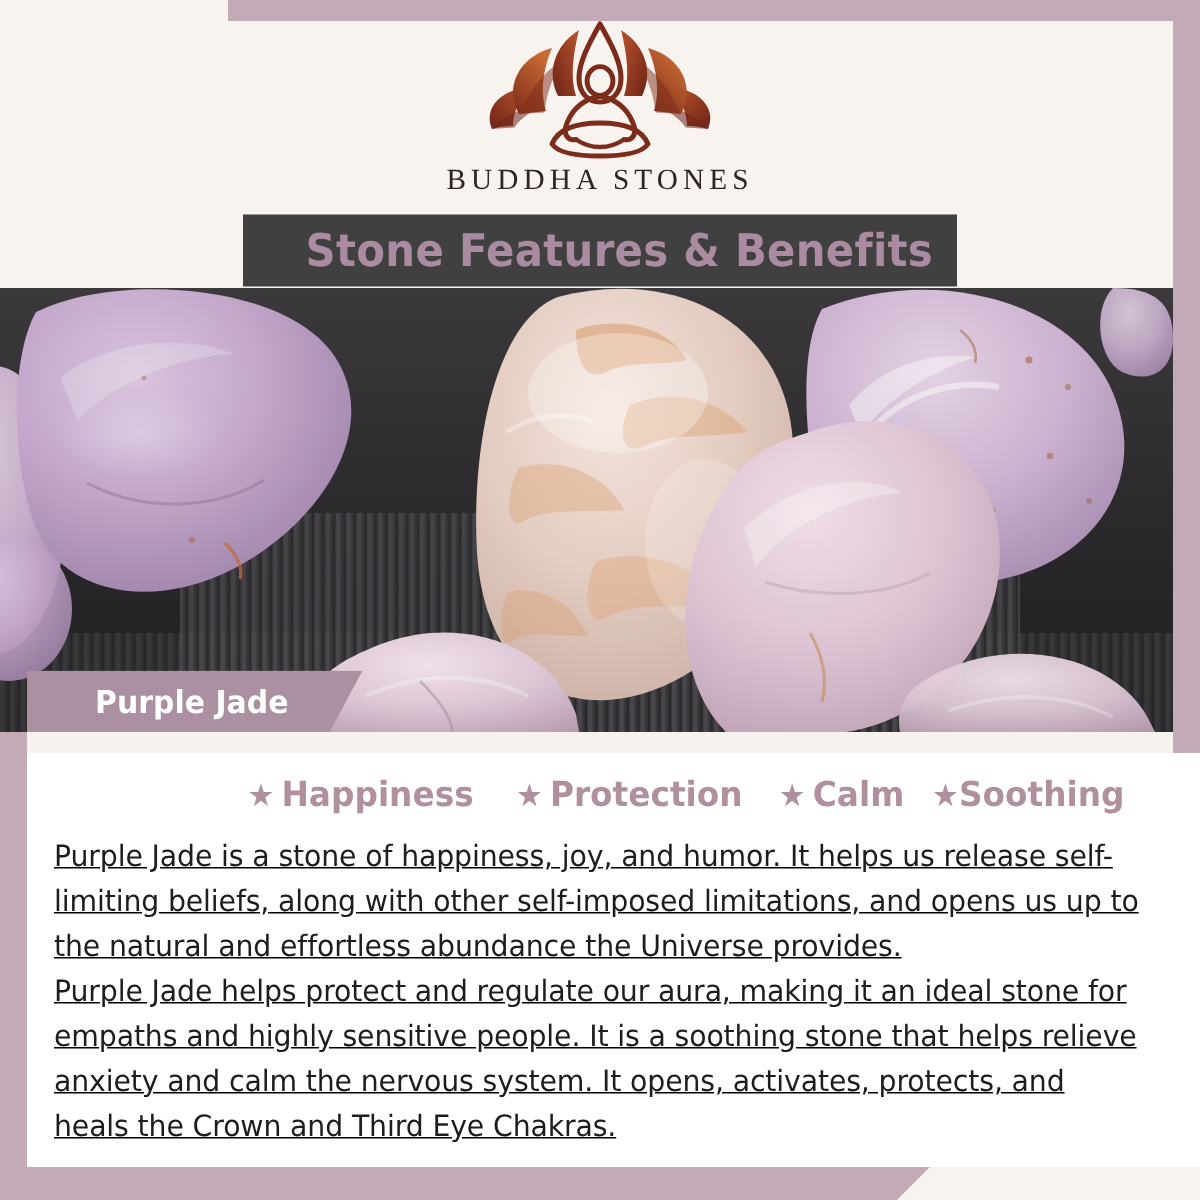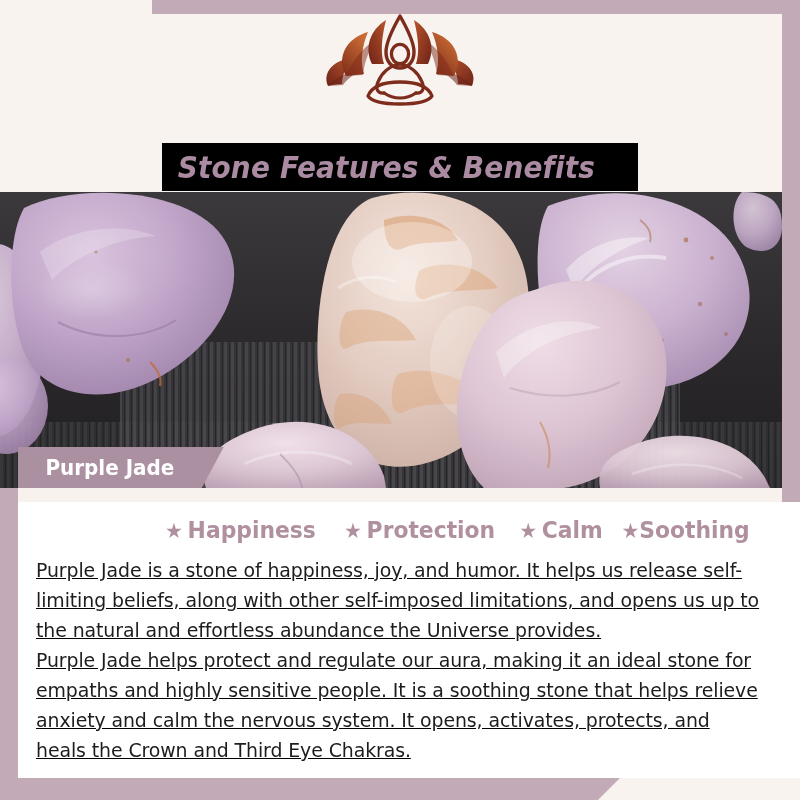--- a/index.html
+++ b/index.html
@@ -83,25 +83,24 @@
     font-weight: 400;
   }
 
   
   .headline-band {
     position: absolute;
     left: 162px;
     top: 143px;
     width: 476px;
     height: 48px;
-    background: #000000;
+    background: #404040;
     display: flex;
     align-items: center;
-    justify-content: flex-start;
-    font-style: italic;
+    justify-content: flex-end;
   }
   .headline-text {
     font-family: "DejaVu Sans", sans-serif;
     font-size: 30px;
     font-weight: bold;
     color: #ab8ba2;
     letter-spacing: 0.2px;
     white-space: nowrap;
     transform: scaleX(0.93);
   }
@@ -121,21 +120,21 @@
     width: 100%;
     height: 100%;
   }
 
   
   .stone-chip {
     position: absolute;
     left: 18px;
     top: 447px;
     height: 41px;
-    padding: 0 46px 0 24px;
+    padding: 0 46px 0 42px;
     background: #ab90a2;
     display: flex;
     align-items: center;
     clip-path: polygon(0 0, 100% 0, calc(100% - 22px) 100%, 0 100%);
     z-index: 4;
   }
   .stone-chip-text {
     font-family: "DejaVu Sans", sans-serif;
     font-size: 21px;
     font-weight: bold;
@@ -255,20 +254,21 @@
       <path d="M88 2 C96 16 102 28 102 38 C102 48 96 54 88 54 C80 54 74 48 74 38 C74 28 80 16 88 2 Z" fill="none" stroke="#7d2b1a" stroke-width="3.4" stroke-linejoin="round"></path>
 
       <ellipse cx="88" cy="40" rx="8.6" ry="9.6" fill="none" stroke="#7d2b1a" stroke-width="3.3"></ellipse>
 
       <path d="M88 50 C78 52 70 58 66 68 C63 75 66 80 72 79" fill="none" stroke="#7d2b1a" stroke-width="3.3" stroke-linecap="round"></path>
       <path d="M88 50 C98 52 106 58 110 68 C113 75 110 80 104 79" fill="none" stroke="#7d2b1a" stroke-width="3.3" stroke-linecap="round"></path>
 
       <path d="M56 82 C60 72 72 68 88 68 C104 68 116 72 120 82 C116 88 104 90 88 90 C72 90 60 88 56 82 Z" fill="none" stroke="#7d2b1a" stroke-width="3.3" stroke-linejoin="round"></path>
       <path d="M72 79 C78 83 84 84 88 84 C92 84 98 83 104 79" fill="none" stroke="#7d2b1a" stroke-width="3" stroke-linecap="round"></path>
     </svg>
+    <div class="brand-name">BUDDHA STONES</div>
   </div>
 
   <div class="headline-band">
     <div class="headline-text">Stone Features &amp; Benefits</div>
   </div>
 
   <div class="photo">
     <svg viewBox="0 0 782 296" preserveAspectRatio="none" aria-hidden="true">
       <defs>
         <linearGradient id="bgG" x1="0" y1="0" x2="0" y2="1">

